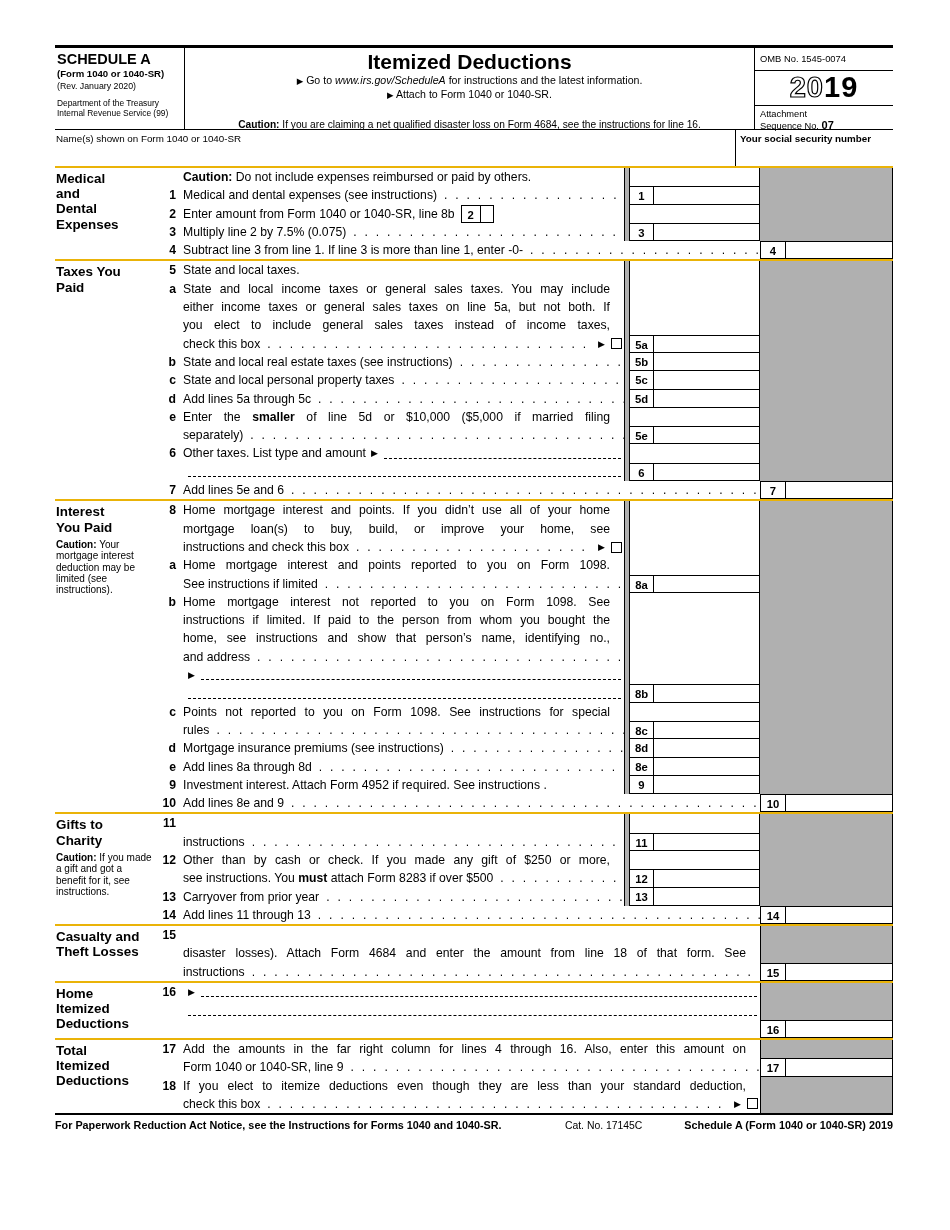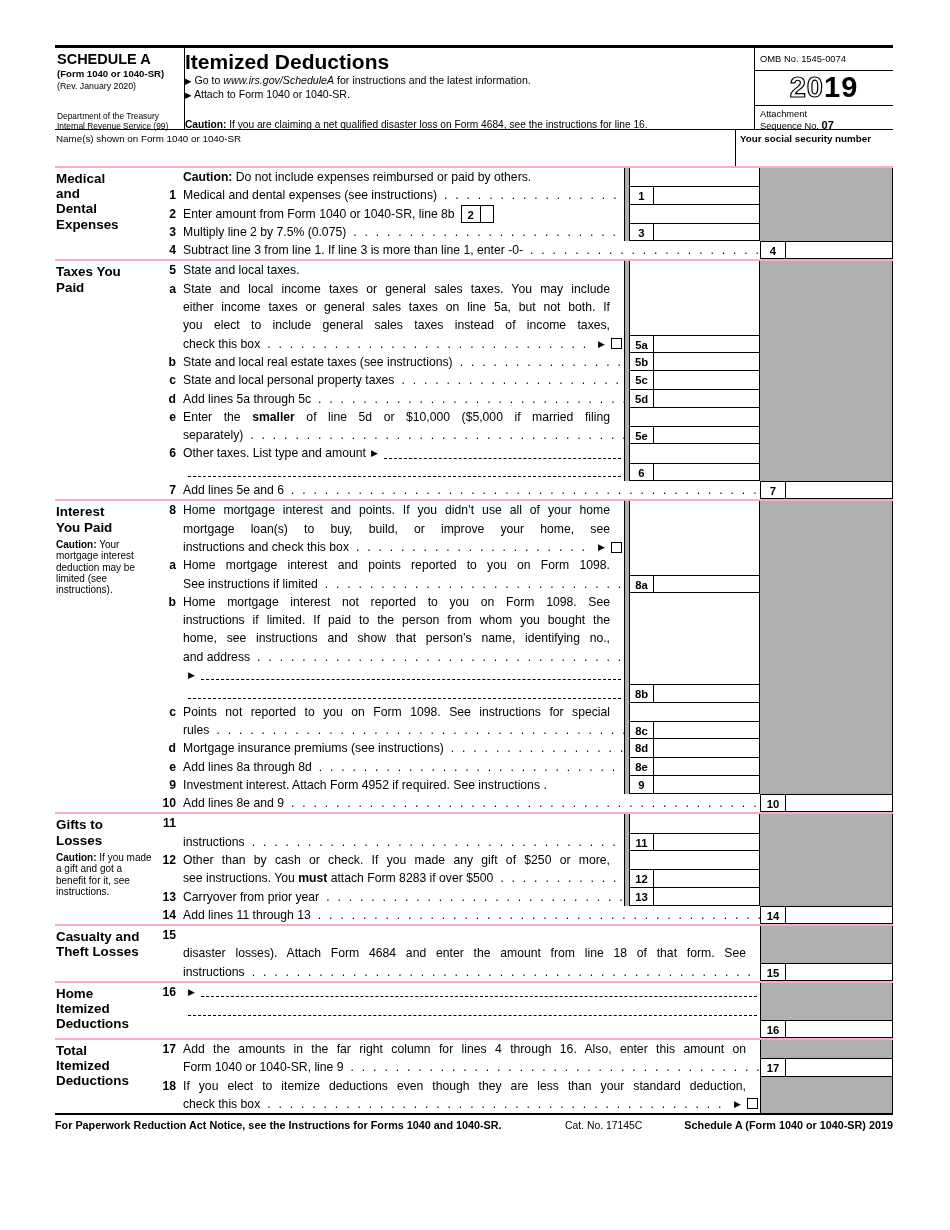--- a/index.html
+++ b/index.html
@@ -6,42 +6,42 @@
   html,body{background:#fff}
   body{width:950px;height:1230px;position:relative;font-family:"Liberation Sans","DejaVu Sans",sans-serif;color:#000}
   .form{position:absolute;left:55px;top:45px;width:838px}
 
   
   .hdr{display:flex;border-top:3px solid #000;border-bottom:1px solid #000;height:85px}
   .hl{width:130px;border-right:1px solid #000;padding:3px 2px 0 2px}
   .hl .t1{font-size:14.5px;font-weight:bold}
   .hl .t2{font-size:9.6px;font-weight:bold;margin-top:1px}
   .hl .t3{font-size:8.8px;margin-top:2px}
-  .hl .t4{font-size:8.4px;line-height:9.8px;margin-top:21px}
-  .hc{flex:1;border-right:1px solid #000;text-align:left;padding-top:2px}
+  .hl .t4{font-size:8.4px;line-height:9.8px;margin-top:8px}
+  .hc{flex:1;border-right:1px solid #000;text-align:center;padding-top:2px}
   .hc .title{font-size:21px;font-weight:bold;line-height:24px}
   .hc .sub{font-size:10.6px;font-weight:normal;line-height:13px}
   .hc .it{font-style:italic}
   .hc .caution{font-size:10.2px;margin-top:17px}
   .arr2{font-size:8.5px}
   .hr2{width:138px}
   .hr2 .omb{font-size:9.4px;padding:5px 0 0 5px;height:23px;border-bottom:1px solid #000}
   .hr2 .yr{height:35px;border-bottom:1px solid #000;text-align:center;font-size:29px;font-weight:bold;line-height:33px;letter-spacing:1px}
   .hr2 .yr .o{color:#fff;-webkit-text-stroke:1.2px #000}
   .hr2 .att{padding:3px 0 0 5px;font-size:9.3px;line-height:11px}
   .seqno{font-size:11px;font-weight:bold}
 
   
   .namerow{display:flex;height:36px}
   .nr-l{flex:1;font-size:9.8px;padding:3px 0 0 1px}
   .nr-r{width:158px;border-left:1px solid #000;font-size:9.8px;font-weight:bold;padding:3px 0 0 4px}
 
   
   .bwrap{border-bottom:2.5px solid #000}
-  .sec{display:flex;border-top:2px solid #f9a8d4}
+  .sec{display:flex;border-top:2px solid #eab308}
   .slab{width:107px;padding:3px 9px 0 1px}
   .slab .L{font-weight:bold;font-size:13.4px;line-height:15.2px}
   .slab .C{font-size:10px;line-height:11.4px;margin-top:4px}
   .grid{flex:1;display:grid;grid-template-columns:18px 444px 6px 24px 106px 26px 107px;grid-auto-rows:18.3px;font-size:12.2px;line-height:18.3px}
   .num{grid-column:1;text-align:right;padding-right:4px;font-weight:bold}
   .txt{padding-left:3px;white-space:nowrap;overflow:hidden}
   .just{text-align:justify;text-align-last:justify;padding-right:14px}
   .fx{display:flex}
   .tx{white-space:nowrap;flex:0 0 auto}
   .dots{flex:1 1 0;min-width:0;overflow:hidden;white-space:nowrap;word-spacing:4.5px;padding-left:7px}
@@ -305,21 +305,21 @@
             <span class="dots">. . . . . . . . . . . . . . . . . . . . . . . . . . . . . . . . . . . . . . . . . . . . . . . . . . . . . . . . . . . . . . . . . . . . . .</span>
           </div>
       <div class="rbx bt bb" style="grid-area:17/6">10</div>
       <div class="am bt bb" style="grid-area:17/7"></div>
     </div>
   </div>
 
   <div class="sec">
     <div class="slab">
       <div class="L">Gifts to</div>
-      <div class="L">Losses</div>
+      <div class="L">Charity</div>
       <div class="C"><b>Caution:</b><span> If you made a gift and got a benefit for it, see instructions.</span></div>
     </div>
     <div class="grid">
       <div class="gs" style="grid-area:1/3/6/4"></div>
       <div class="gR" style="grid-area:1/6/6/8"></div>
       <div class="fF" style="grid-area:1/5"></div>
       <div class="fF" style="grid-area:3/5"></div>
       <div class="num" style="grid-area:1/1">11</div>
       <div class="txt fx" style="grid-area:2/2">
             <span class="tx">instructions</span>

